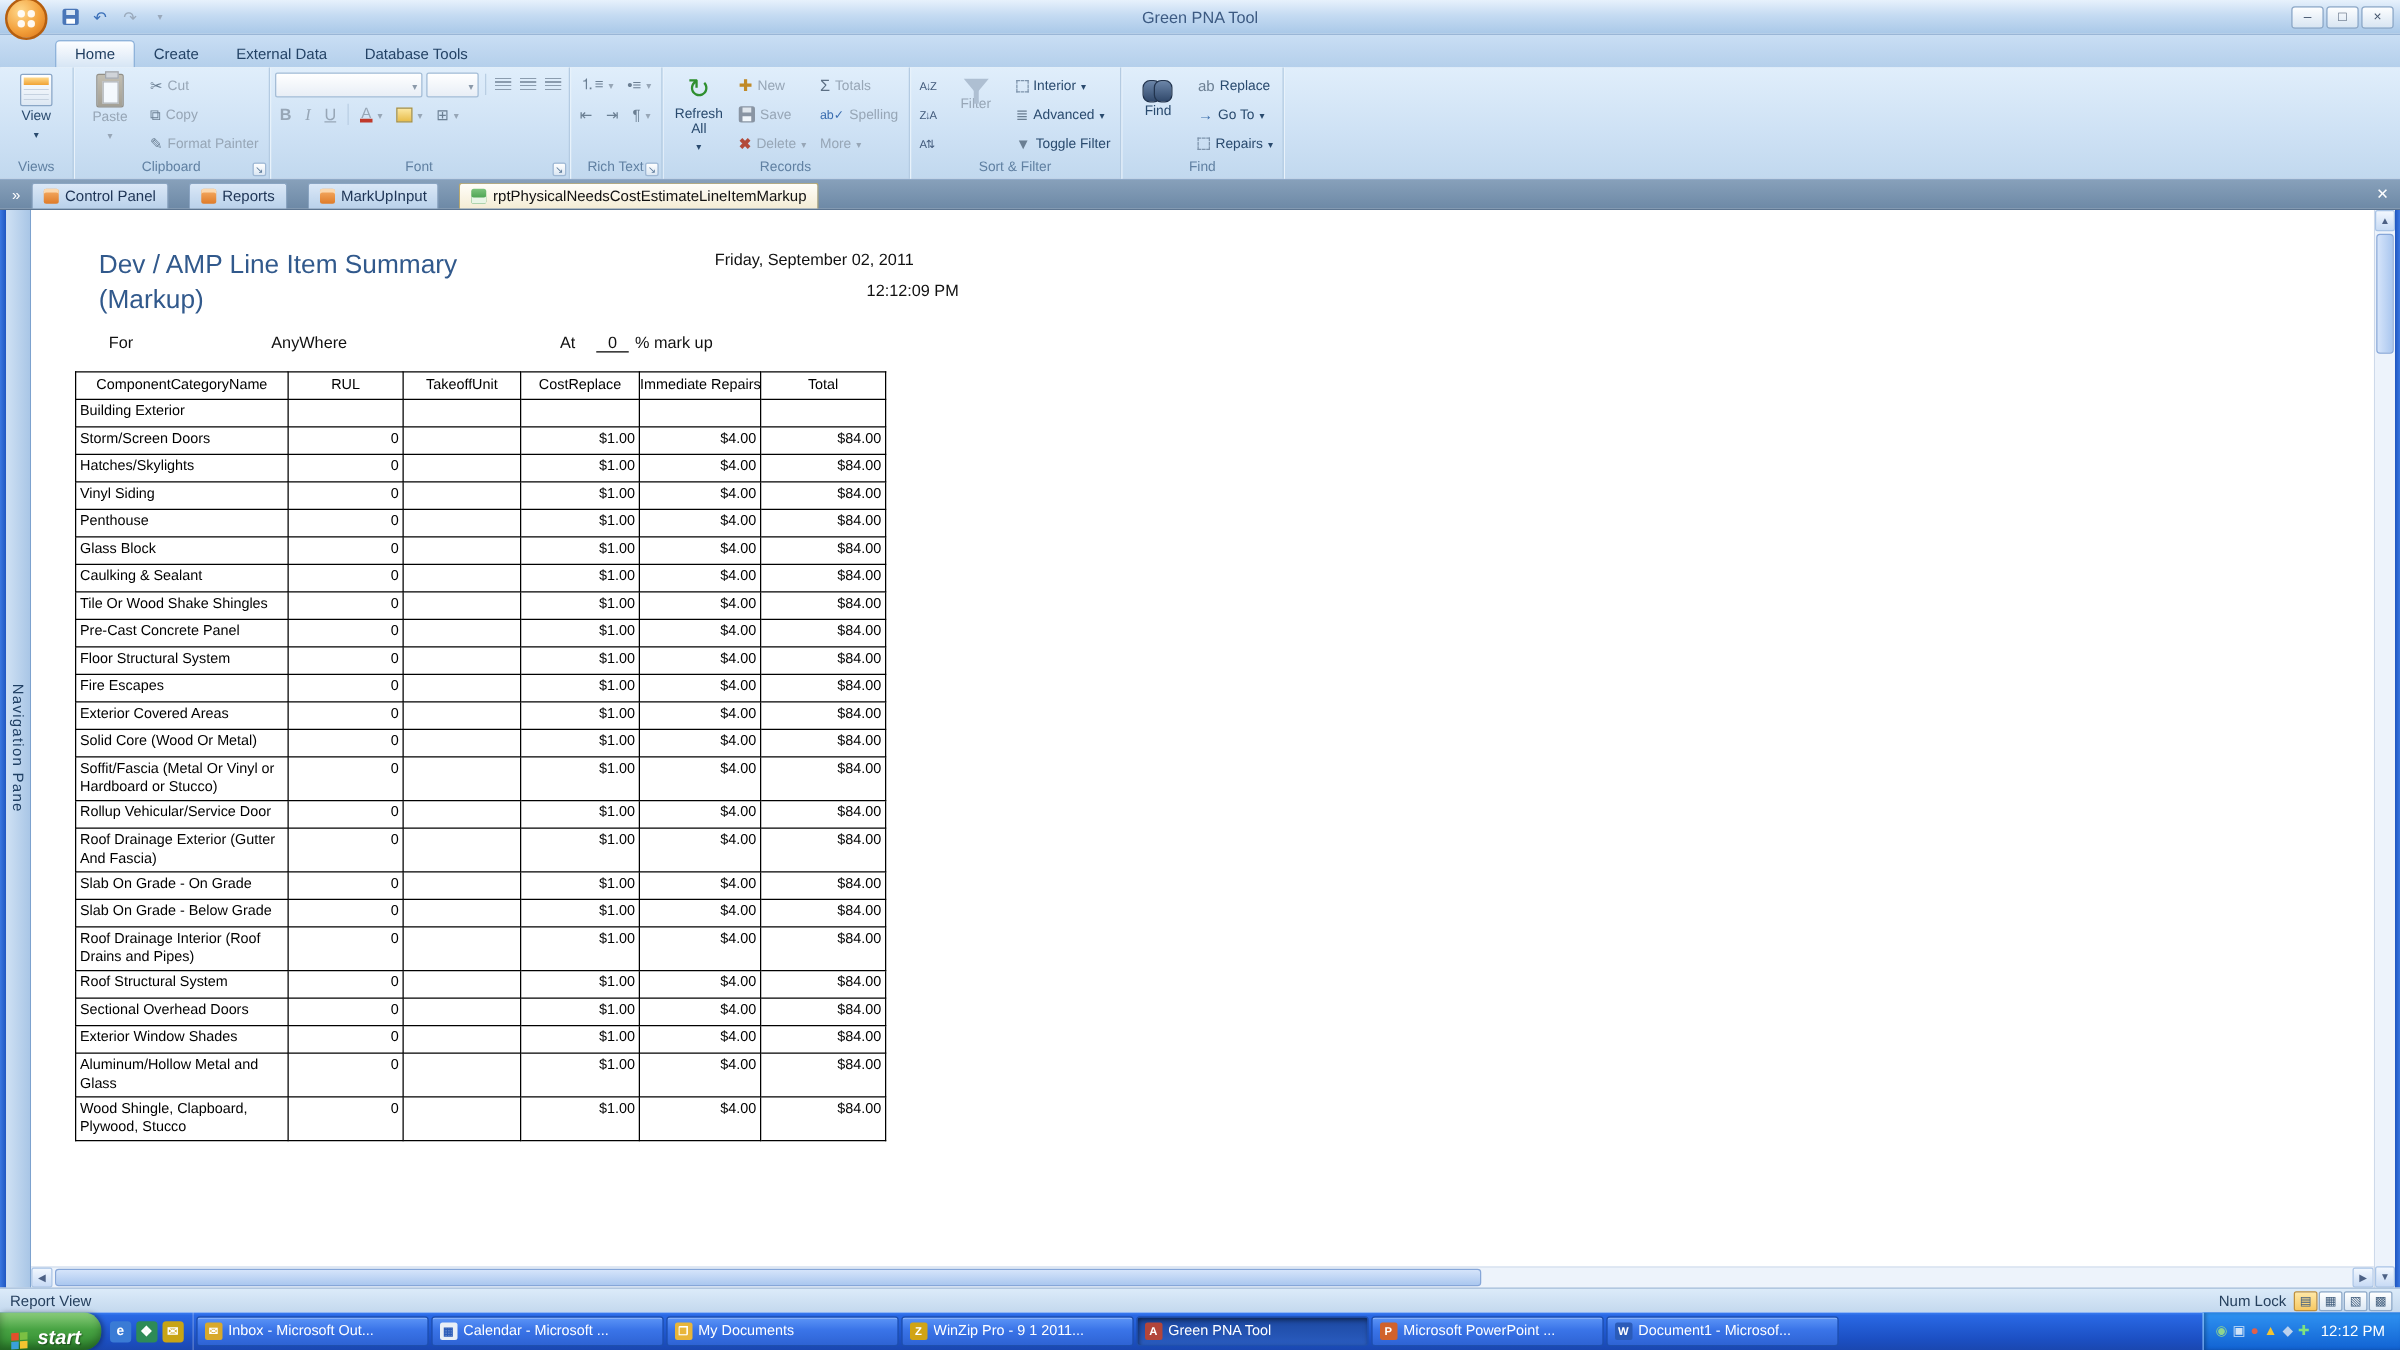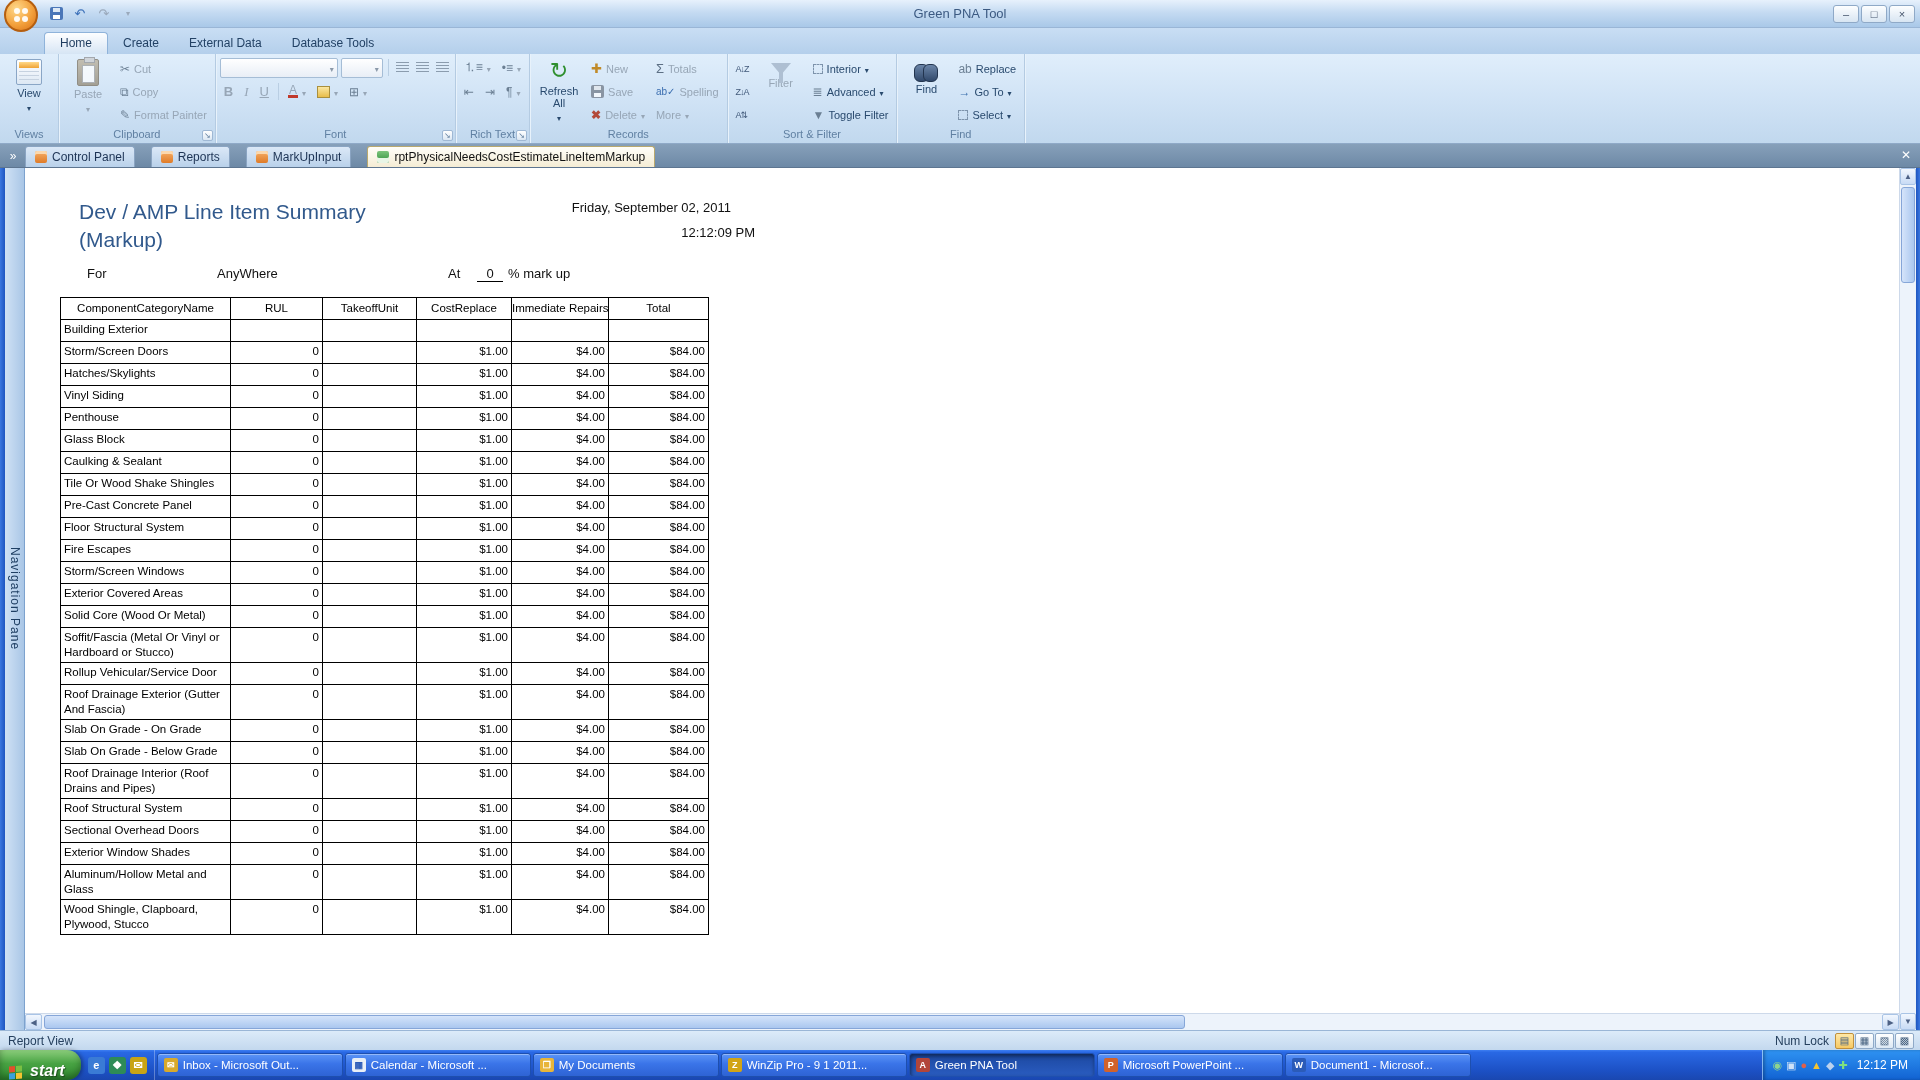--- a/index.html
+++ b/index.html
@@ -90,21 +90,21 @@
   .content{flex:1;display:flex;min-height:0}
   .frame-left{width:5px;background:linear-gradient(90deg,#3a77e0,#1e55c0)}
   .frame-right{width:4px;background:linear-gradient(90deg,#1e55c0,#3a77e0)}
   .navpane{width:20px;background:linear-gradient(90deg,#cfe1f4,#a9c6e6);border-right:1px solid #7da2ce;display:flex;justify-content:center;align-items:center}
   .navpane span{writing-mode:vertical-lr;font-size:12px;color:#1f3f63;letter-spacing:1px}
   .report-area{flex:1;display:flex;flex-direction:column;background:#fff;min-width:0}
   .report-page{flex:1;position:relative;overflow:hidden;background:#fff}
 
   .rpt-title{position:absolute;left:54px;top:30px;font-size:21px;line-height:28px;color:#31598c}
   .rpt-date{position:absolute;left:476px;top:32px;width:230px;text-align:right;font-size:13px;color:#111}
-  .rpt-time{position:absolute;left:500px;top:57px;width:230px;text-align:right;font-size:13px;color:#111}
+  .rpt-time{position:absolute;left:512px;top:57px;width:230px;text-align:right;font-size:13px;color:#111}
   .rpt-for{position:absolute;left:0;top:98px;width:100%;height:20px;font-size:13px;color:#111}
   .rpt-for span{position:absolute;white-space:nowrap}
   .f-for{left:62px}.f-where{left:192px}.f-at{left:423px}
   .f-zero{left:452px;width:26px;text-align:center;border-bottom:1px solid #000}
   .f-suffix{left:483px}
 
   .rpt-table{position:absolute;left:35px;top:129px;border-collapse:collapse;table-layout:fixed;width:648px;font-size:11.5px;color:#000}
   .rpt-table th,.rpt-table td{border:1px solid #000;overflow:hidden;line-height:15px;padding:2px 3px;vertical-align:top}
   .rpt-table th{font-weight:normal;text-align:center;height:22px;white-space:nowrap;padding:3px 0}
   .rpt-table td{height:22px}
@@ -397,21 +397,21 @@
               <span class="gicon">ab</span>
               <span>Replace</span>
             </div>
           <div class="sbtn">
               <span class="ic-goto">→</span>
               <span>Go To</span>
               <span class="caret"></span>
             </div>
           <div class="sbtn">
               <span class="ic-selectsq"></span>
-              <span>Select</span>
+              <span>Repairs</span>
               <span class="caret"></span>
             </div>
         </div>
       </div>
       <div class="glabel">Find</div>
     </div>
 
   </div>
 
   <div class="doctab-bar">
@@ -563,28 +563,20 @@
               </tr>
               <tr>
                 <td class="c-name">Fire Escapes</td>
                 <td class="c-rul">0</td>
                 <td class="c-takeoff"></td>
                 <td class="c-cost">$1.00</td>
                 <td class="c-repairs">$4.00</td>
                 <td class="c-total">$84.00</td>
               </tr>
               <tr>
-                <td class="c-name">Storm/Screen Windows</td>
-                <td class="c-rul">0</td>
-                <td class="c-takeoff"></td>
-                <td class="c-cost">$1.00</td>
-                <td class="c-repairs">$4.00</td>
-                <td class="c-total">$84.00</td>
-              </tr>
-              <tr>
                 <td class="c-name">Exterior Covered Areas</td>
                 <td class="c-rul">0</td>
                 <td class="c-takeoff"></td>
                 <td class="c-cost">$1.00</td>
                 <td class="c-repairs">$4.00</td>
                 <td class="c-total">$84.00</td>
               </tr>
               <tr>
                 <td class="c-name">Solid Core (Wood Or Metal)</td>
                 <td class="c-rul">0</td>

